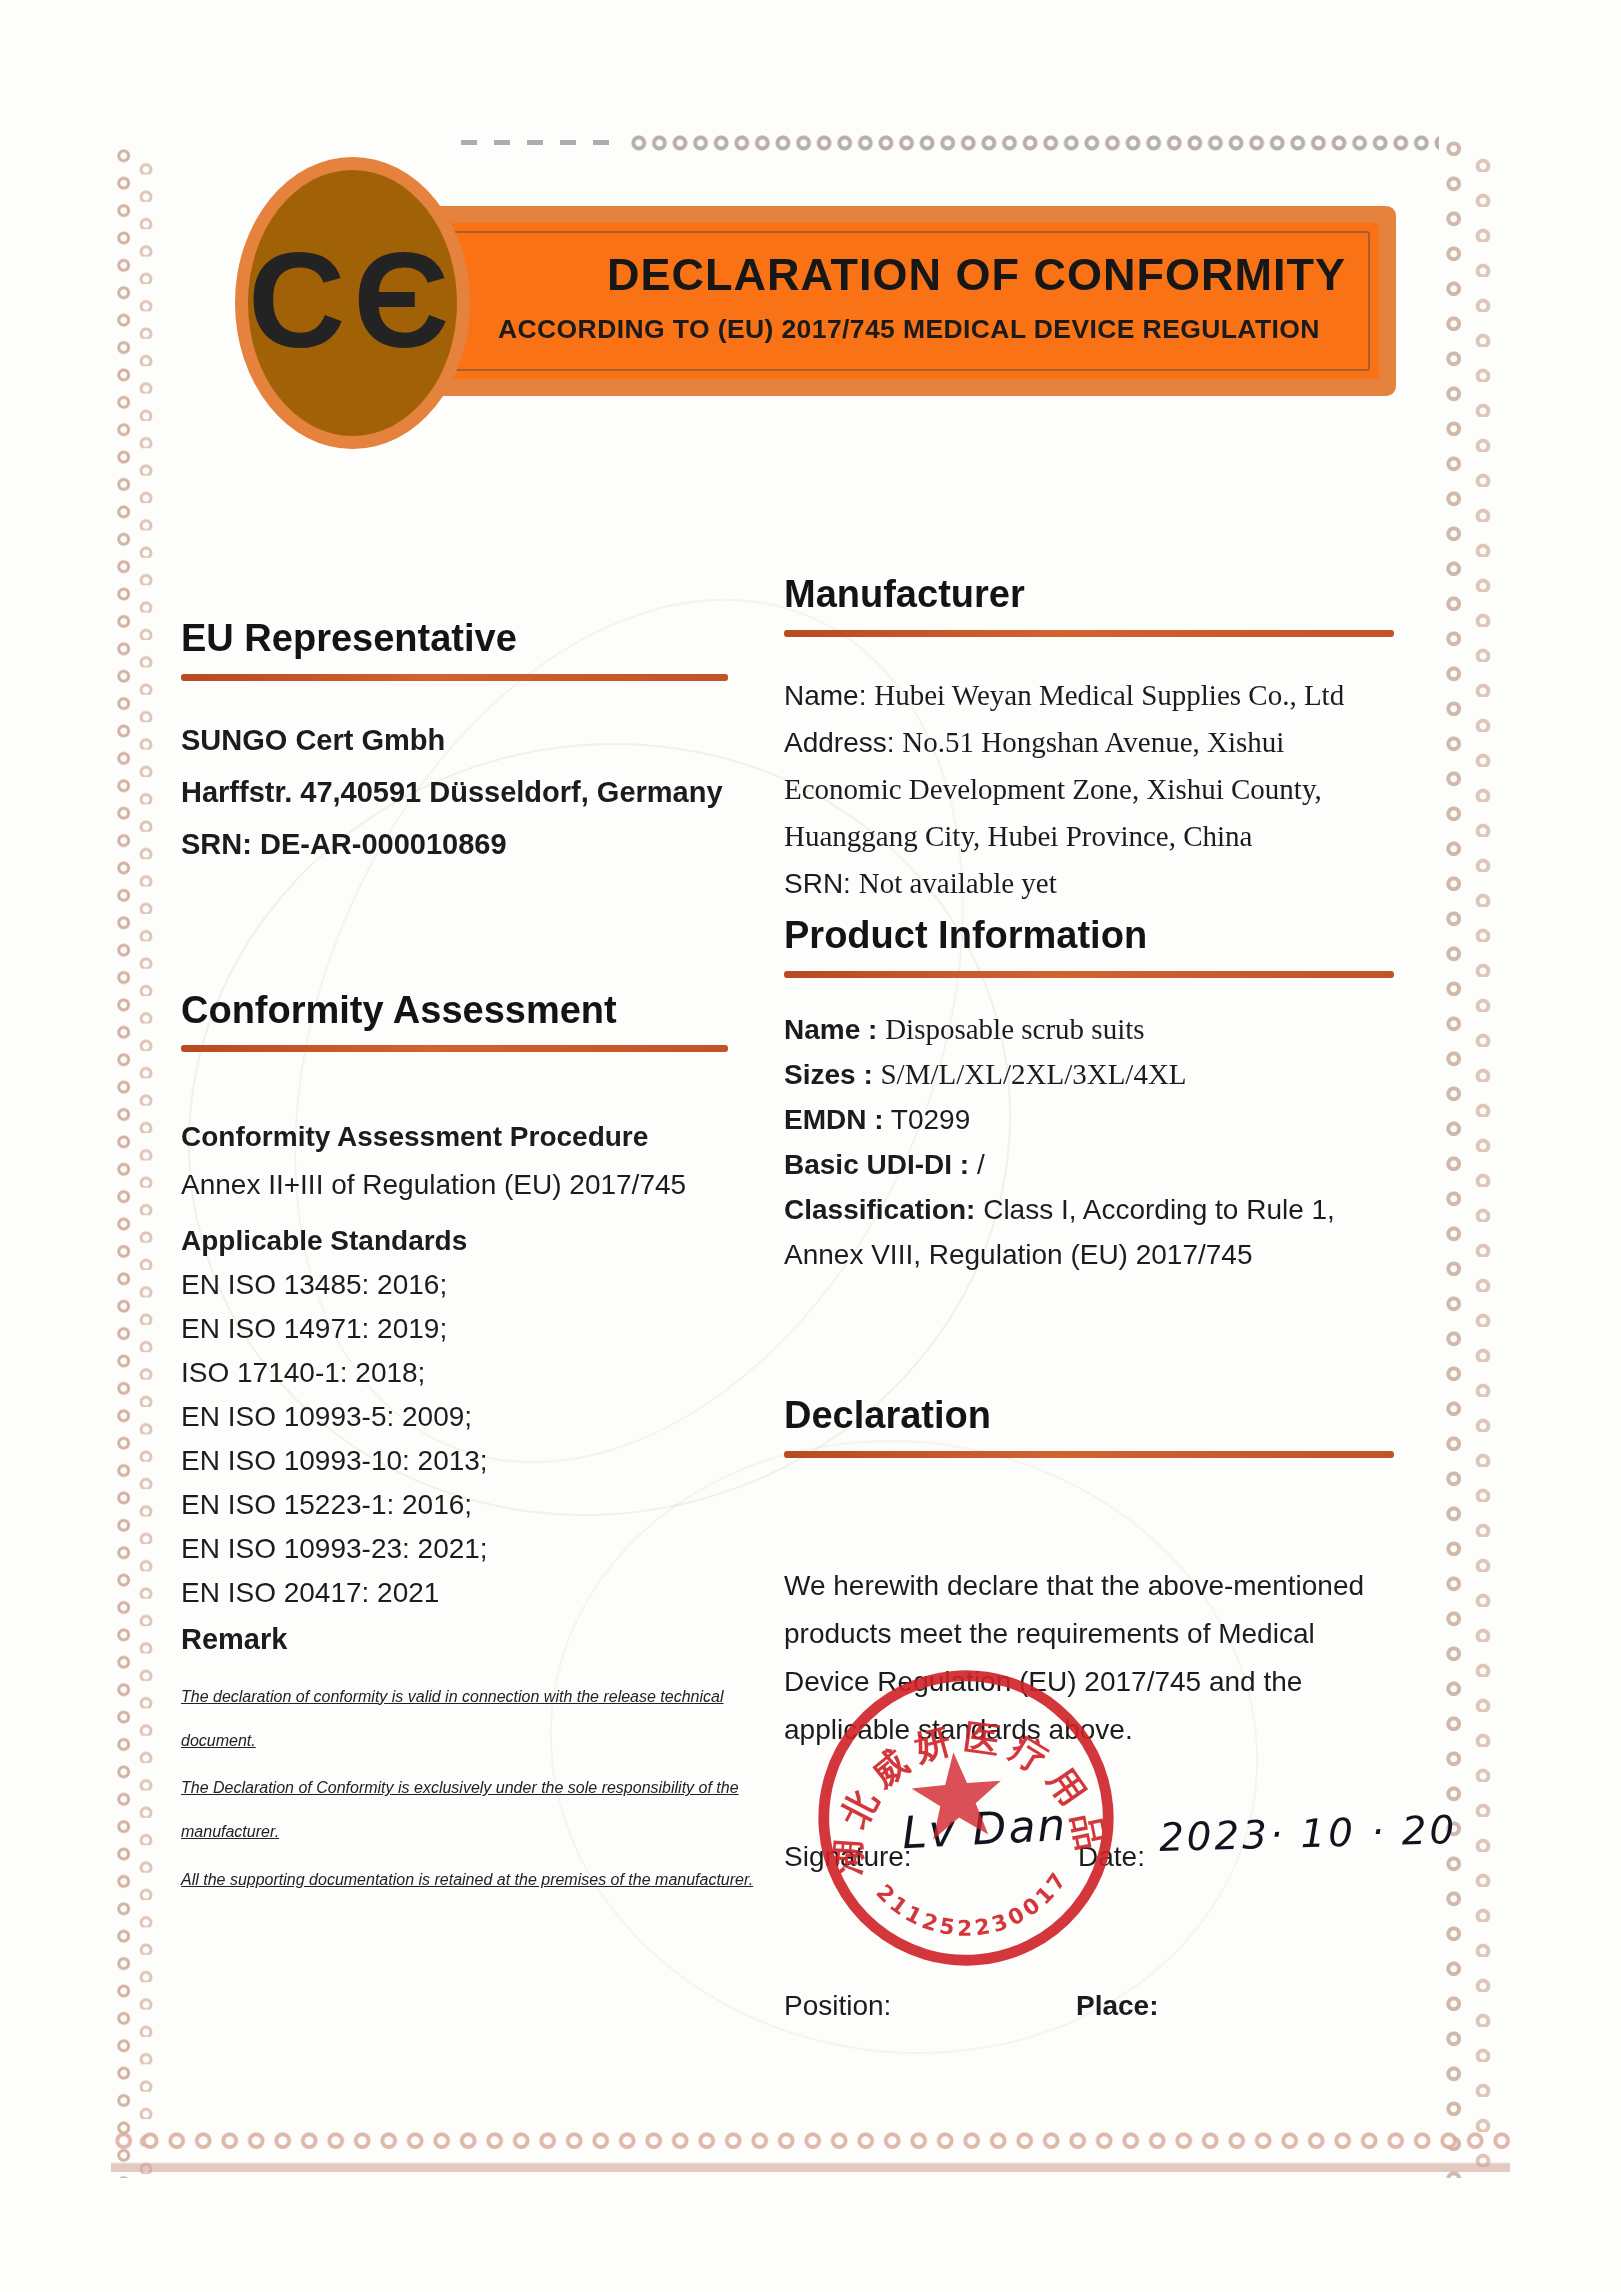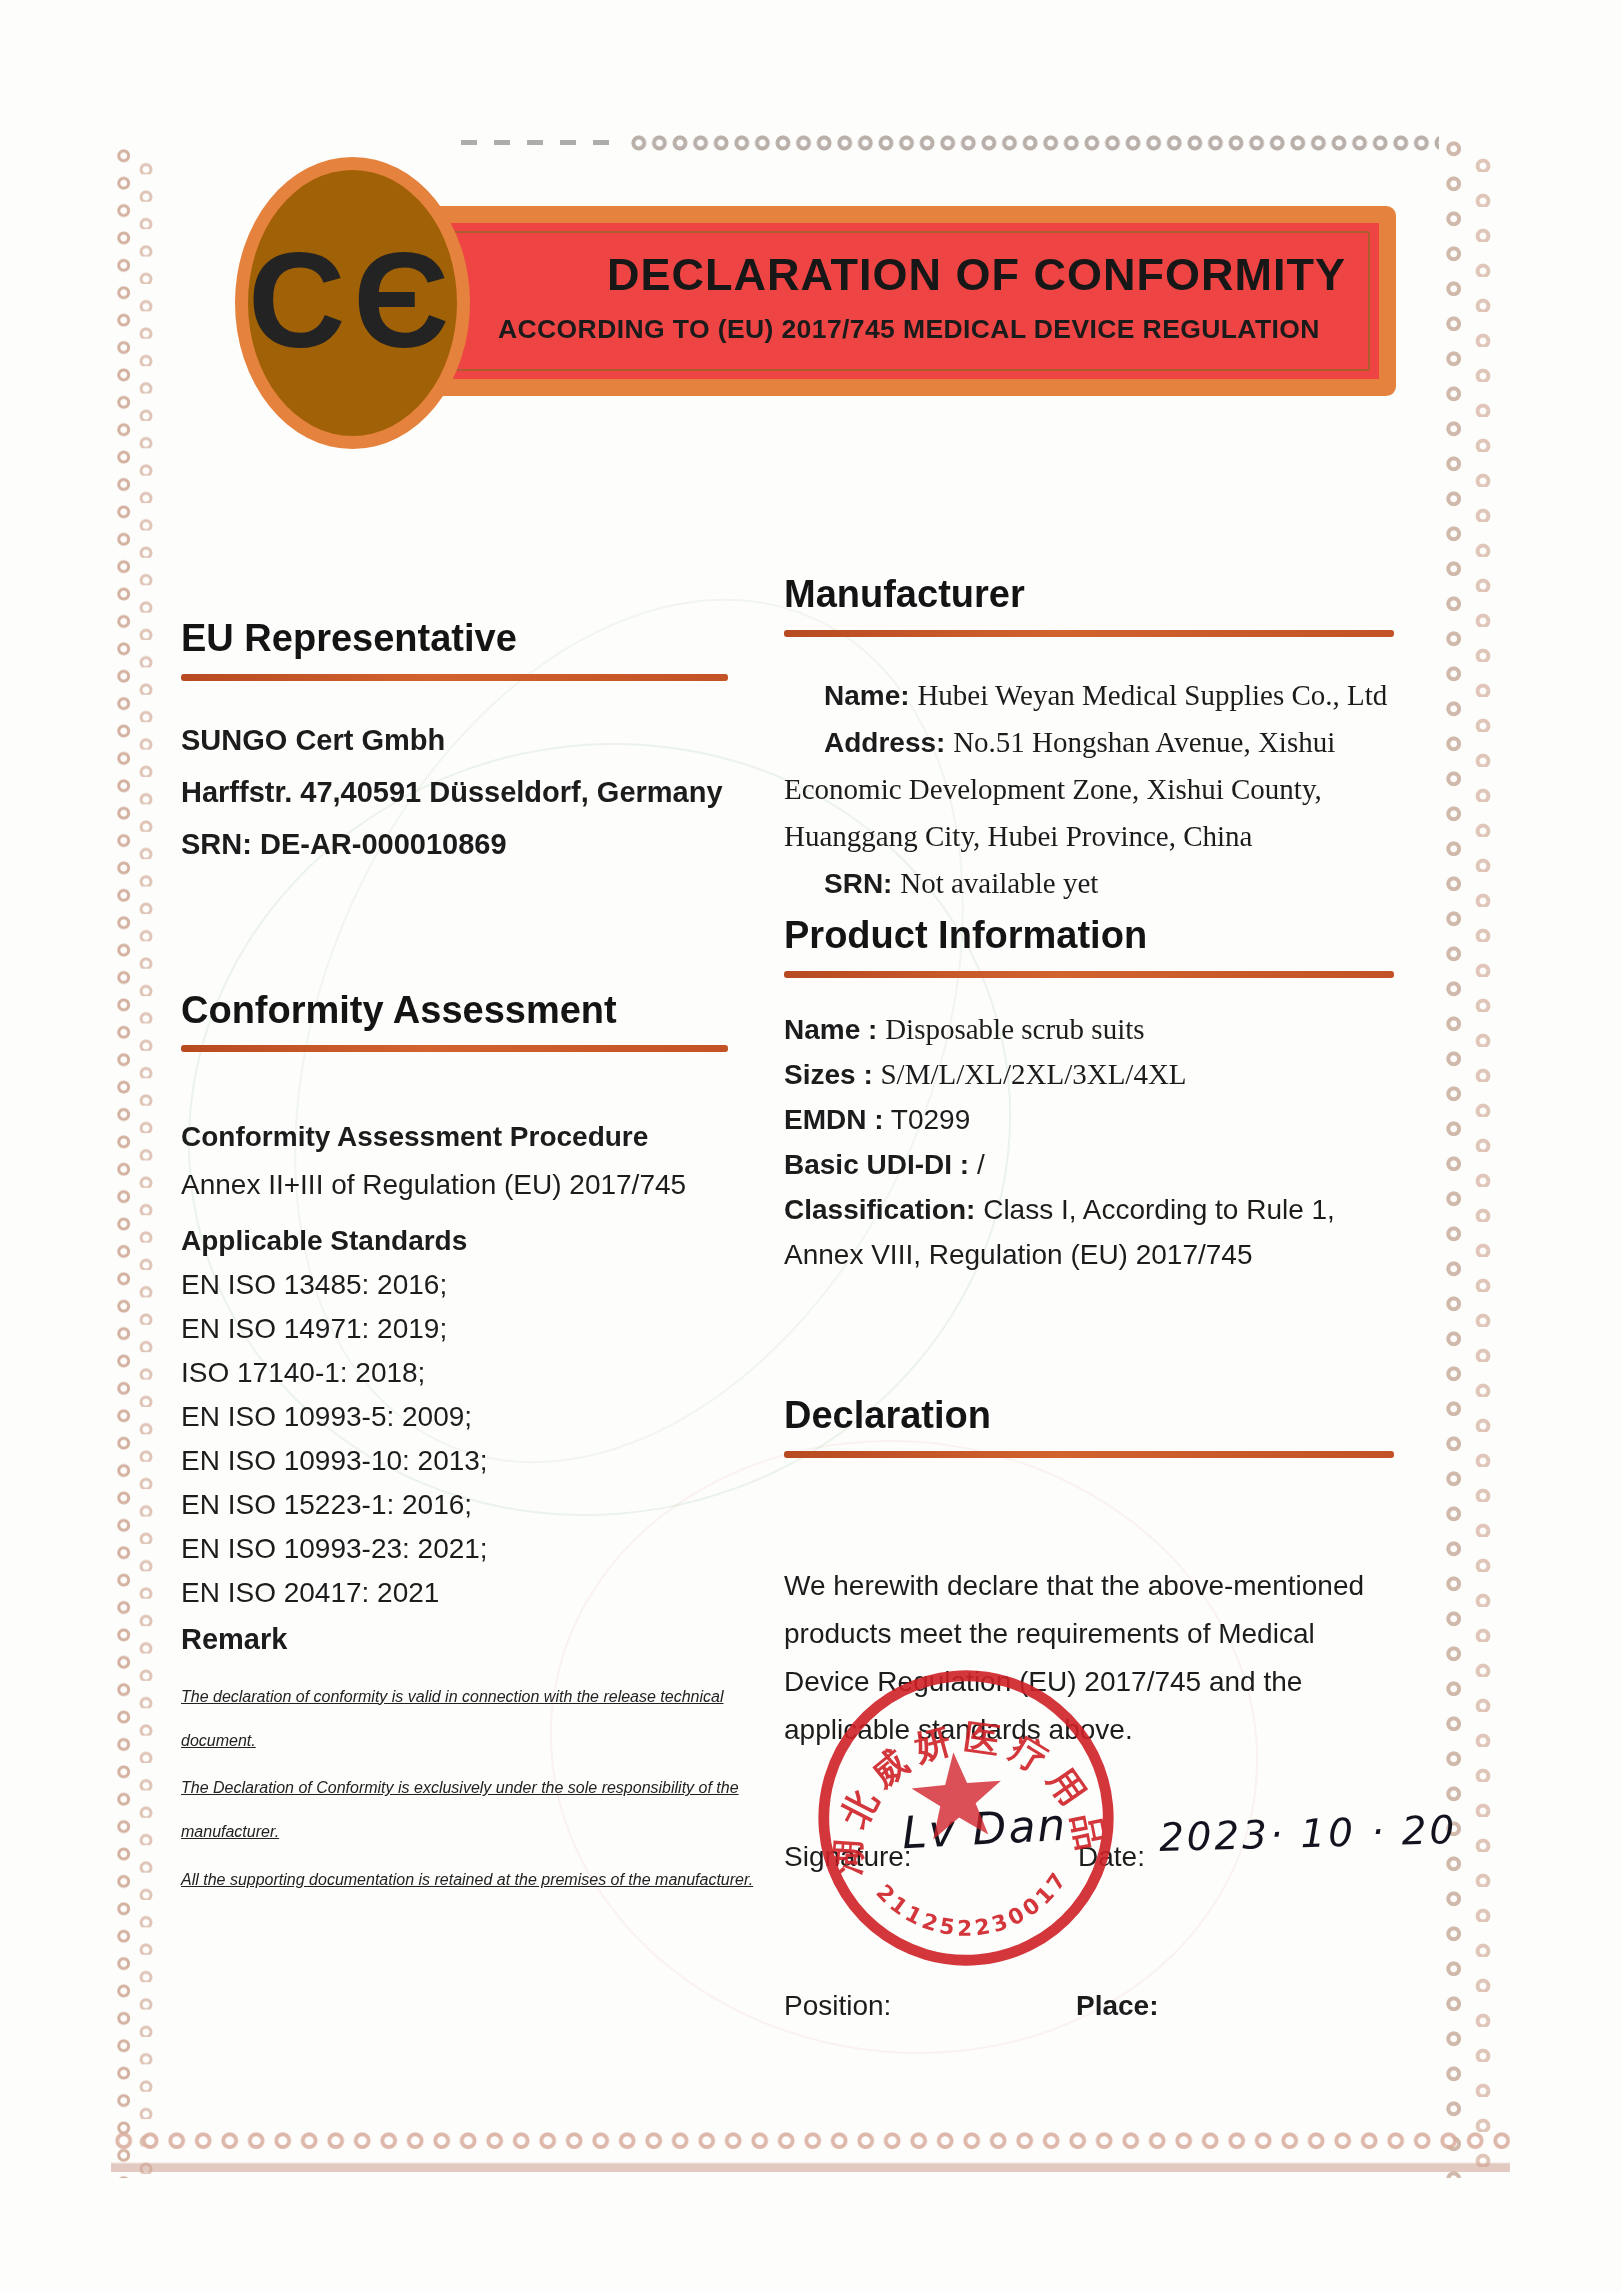--- a/index.html
+++ b/index.html
@@ -40,21 +40,21 @@
     background:repeating-linear-gradient(90deg,#6b6b6b 0 15.7px, rgba(0,0,0,0) 15.7px 33px);
   }
   
   .wm{position:absolute; border-radius:50%;}
   .wm1{left:186px; top:745px; width:823px; height:765px; border:2.9px solid rgba(130,185,125,.14); transform:rotate(-15deg);}
   .wm2{left:323px; top:578px; width:608px; height:902px; border:2px solid rgba(130,185,125,.10); transform:rotate(24deg);}
   .wm3{left:549px; top:1441px; width:706px; height:608px; border:2.9px solid rgba(225,150,150,.10); transform:rotate(8deg);}
   
   .banner{
     position:absolute; left:410px; top:206px; width:986px; height:190px;
-    border:17.6px solid #e5823d; border-radius:9.8px; background:#ef4444; z-index:2; box-sizing:border-box;
+    border:17.6px solid #e5823d; border-radius:9.8px; background:#f97316; z-index:2; box-sizing:border-box;
   }
   .banner-inner{
     position:absolute; left:8.8px; top:7.8px; right:8.8px; bottom:7.8px;
     border:2.9px solid #ad5c2e; border-radius:2.9px;
   }
   .banner-title{
     margin-top:25.5px; padding-left:147px; text-align:center;
     font-size:45px; font-weight:700; letter-spacing:1px; color:#171717;
   }
   .banner-sub{
@@ -70,21 +70,21 @@
   
   .heading{font-size:38px; font-weight:700; color:#141414; letter-spacing:0;}
   .rule{height:6.9px; margin-top:13.7px; border-radius:2.9px;
         background:linear-gradient(90deg,#b84a22,#d2622e 45%,#c35226);}
   .col-left{position:absolute; left:181px; top:617px; width:580px;}
   .col-right{position:absolute; left:784px; top:573px; width:619px;}
   .rule-left{width:547px;}
   .rule-right{width:610px;}
   .eu-lines{margin-top:33px; font-weight:700; font-size:29px; line-height:52px;}
   .kv{font-size:28px; line-height:46px;}
-  .kv .lbl{font-weight:700;margin-left:40px;}
+  .kv .lbl{font-weight:400;}
   .serif{font-family:"Liberation Serif", serif; font-size:29px;}
   .man-block{margin-top:35px;}
   .sec-gap1{margin-top:119px;}
   .prod-head{margin-top:7.8px;}
   .prod-block{margin-top:29px; font-size:28px; line-height:45px;}
   .proc-block{margin-top:61px; font-size:28px; line-height:48px;}
   .std-label{margin-top:15.7px; font-weight:700; font-size:28px;}
   .std-list{margin-top:5.9px; font-size:28px; line-height:44px;}
   .remark-label{margin-top:7.8px; font-weight:700; font-size:29px;}
   .remarks{margin-top:19px; font-style:italic; font-size:16px; line-height:44px; color:#222;text-decoration:underline;}

